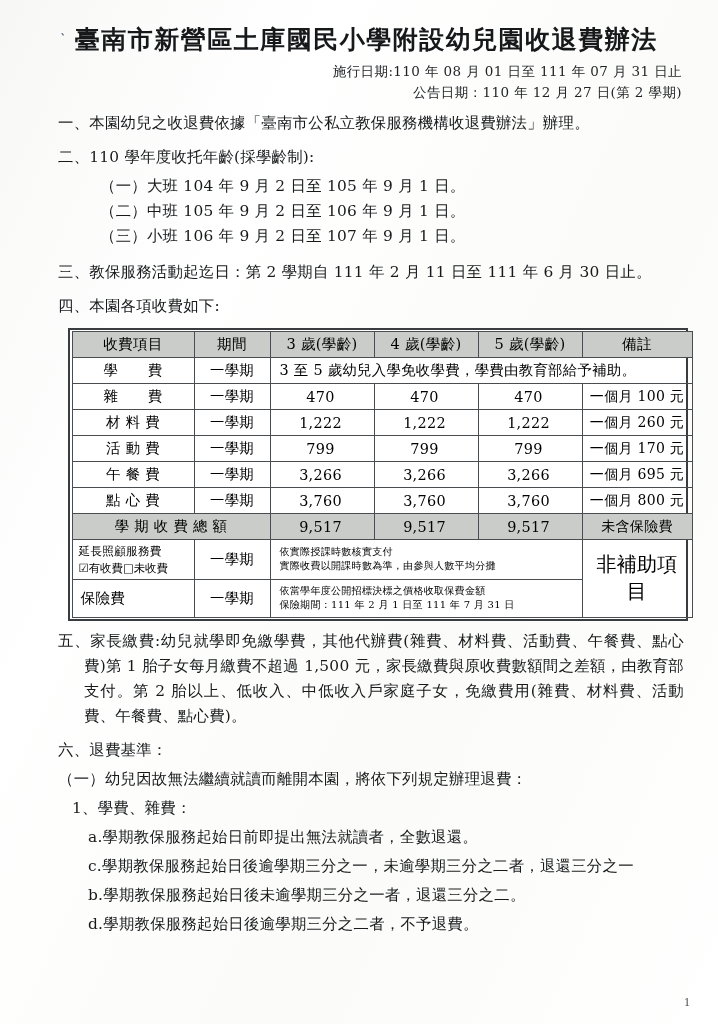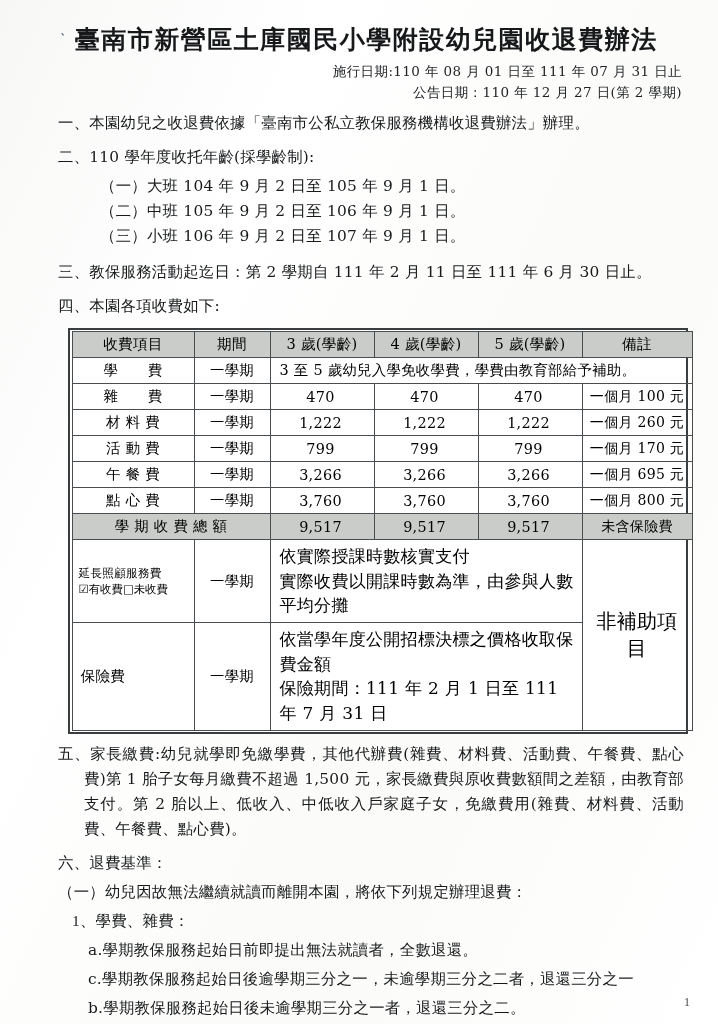--- a/index.html
+++ b/index.html
@@ -86,21 +86,21 @@
     letter-spacing: 0.25px;
     margin: 0 0 1px 0;
     padding-left: 42px;
     color: #17191b;
   }
   .hang {
     padding-left: 26px;
     text-indent: -26px;
   }
   .lv1 { padding-left: 0px; }
-  .lv2 { padding-left: 14px; font-family: Liberation Serif, serif; }
+  .lv2 { padding-left: 14px; }
   .lv3 { padding-left: 30px; }
   .nowrapline { white-space: nowrap; }
 
   
   .table-caption {
     font-size: 15.4px;
     letter-spacing: 0.3px;
     margin: 14px 0 5px 42px;
     color: #17191b;
   }
@@ -145,21 +145,21 @@
   .note-c { text-align: center; font-size: 14px; }
   .desc-cell {
     text-align: left;
     padding-left: 9px !important;
     letter-spacing: 0.3px;
   }
   .two-line {
     line-height: 1.45;
     text-align: left;
     padding: 4px 6px 4px 9px !important;
-    font-size: 17px;
+    font-size: 10px;
   }
   .small-item {
     font-size: 11.6px;
     line-height: 1.42;
     text-align: left;
     padding: 3px 4px 3px 6px !important;
     letter-spacing: 0;
     margin-top: 43px;
   }
   .chk { font-size: 11.4px; letter-spacing: 0; }

